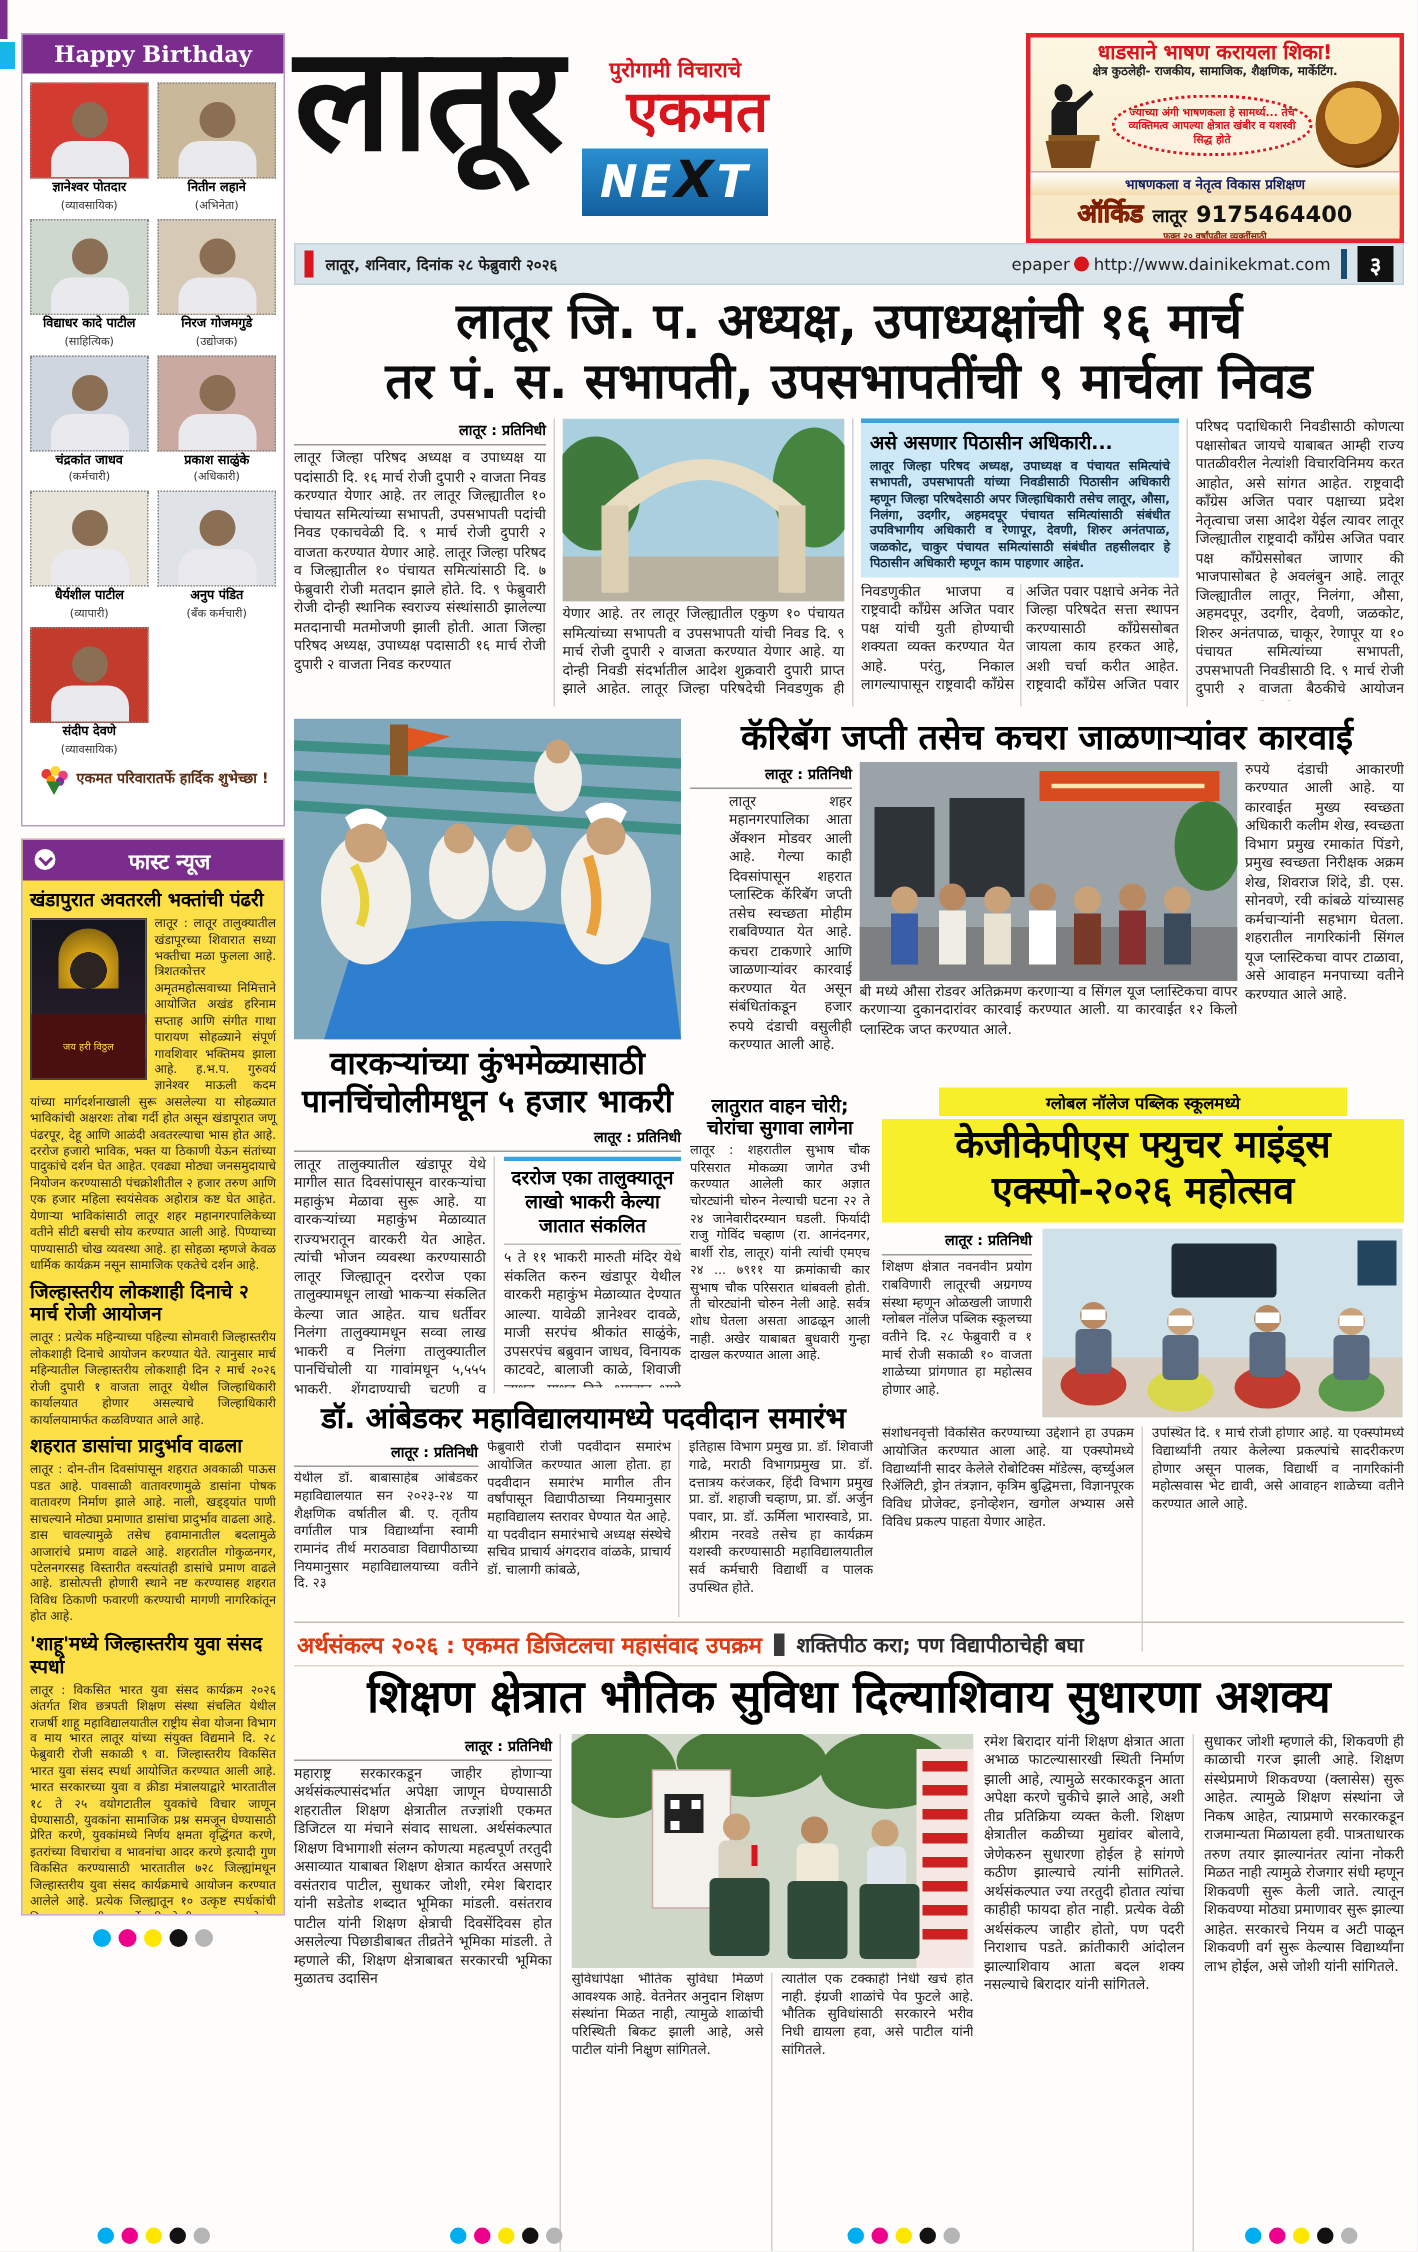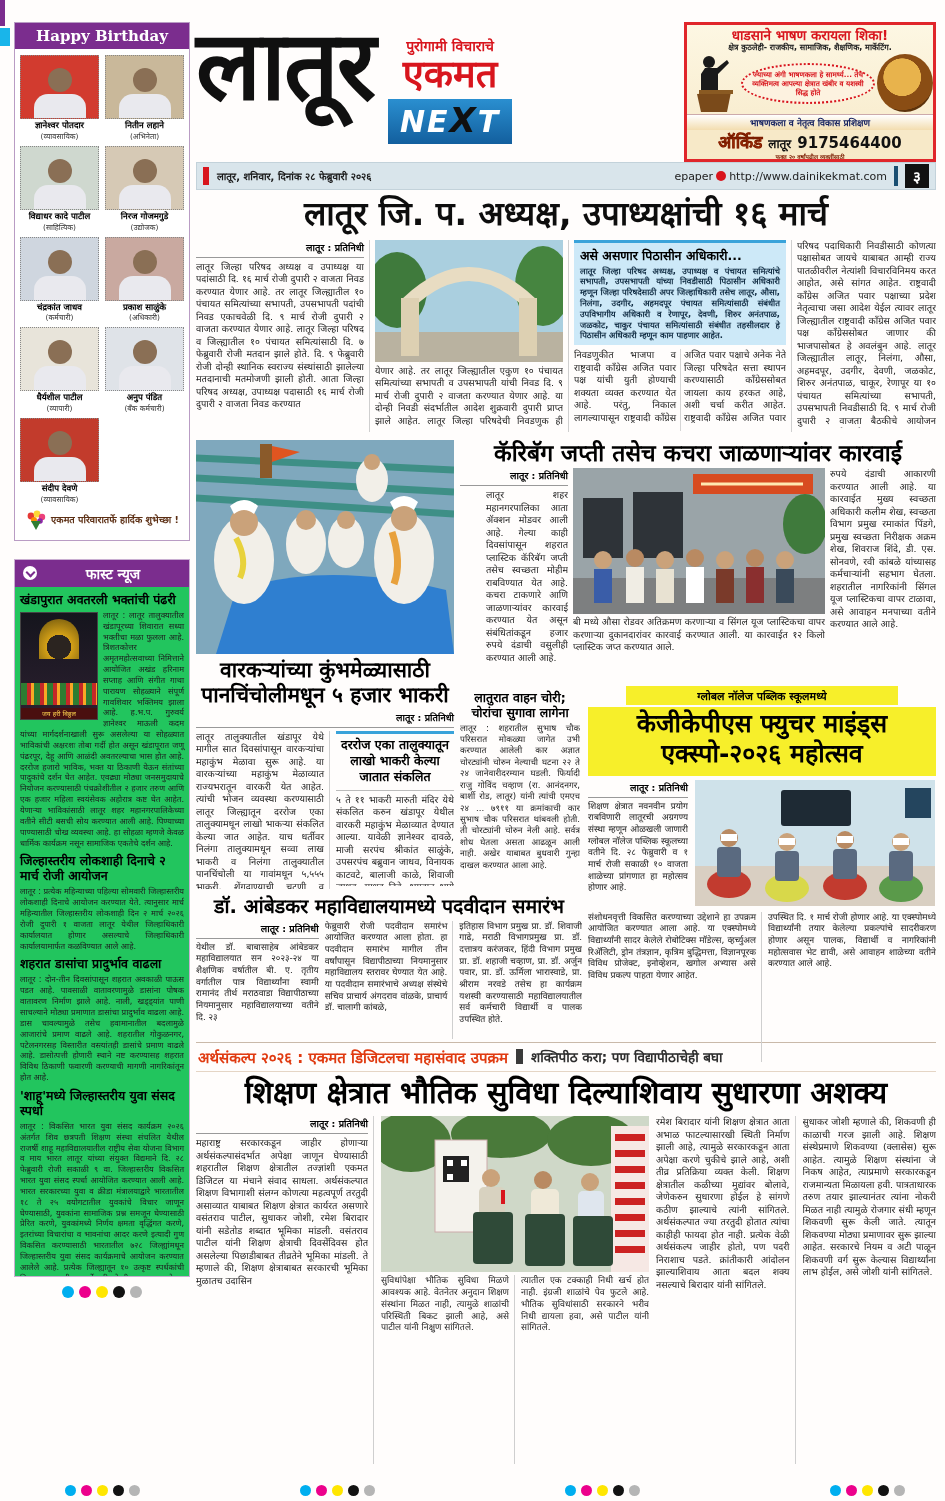--- a/index.html
+++ b/index.html
@@ -2,54 +2,54 @@
 <html><head>
 <meta charset="utf-8">
 <style>
   html,body{margin:0;padding:0;background:#f3eaf3;font-family:"DejaVu Sans",sans-serif;}
   .page{position:relative;width:945px;height:1501px;margin:0 auto;background:#fffdfc;overflow:hidden;}
   .mark-purple{position:absolute;left:0;top:0;width:5px;height:26px;background:#7b2d8e;}
   .mark-cyan{position:absolute;left:0;top:28px;width:10px;height:18px;background:#19b5ea;}
 
   
   .sidebar{position:absolute;left:14px;top:22px;width:176px;}
-  .bday-box{border:1px solid #b99cc4;background:#fff;padding:0 0 8px;}
+  .bday-box{border:1px solid #b99cc4;background:#fff;padding:0 0 18px;}
   .bday-title{background:#7b2d8e;color:#fff;text-align:center;font:bold 15px "DejaVu Serif",serif;padding:4px 0;}
   .bday-grid{display:grid;grid-template-columns:1fr 1fr;gap:5px 6px;padding:6px 5px 2px;}
   .bday-cell{text-align:center;}
   .portrait{height:62px;border:1px dotted #888;background:#c6cfd8;position:relative;overflow:hidden;}
   .portrait::before{content:"";position:absolute;left:50%;top:12px;width:24px;height:24px;margin-left:-12px;border-radius:50%;background:#8a6f55;}
   .portrait::after{content:"";position:absolute;left:50%;bottom:-6px;width:52px;height:30px;margin-left:-26px;border-radius:14px 14px 0 0;background:#e9e9ee;}
   .bday-name{font-size:8.5px;font-weight:bold;margin-top:2px;line-height:1.15;}
   .bday-role{font-size:7.5px;color:#333;}
   .bday-wish{display:flex;align-items:center;gap:4px;justify-content:center;padding:3px 2px 1px;}
   .bday-wish .txt{font-size:9.5px;font-weight:bold;color:#5c2f14;line-height:1.2;text-align:center;}
-  .fn-box{margin-top:18px;border:1px solid #c9aed1;background:#22c55e;padding:0 5px 4px;height:712px;overflow:hidden;}
+  .fn-box{margin-top:8px;border:1px solid #c9aed1;background:#fde047;padding:0 5px 4px;height:712px;overflow:hidden;}
   .fn-head{background:#7b2d8e;color:#fff;display:flex;align-items:center;gap:8px;margin:0 -5px;padding:4px 8px;}
   .fn-chev{width:14px;height:14px;border-radius:50%;background:#fff;position:relative;flex:0 0 auto;}
   .fn-chev::after{content:"";position:absolute;left:3.5px;top:3px;width:5px;height:5px;border-right:2px solid #7b2d8e;border-bottom:2px solid #7b2d8e;transform:rotate(45deg);}
   .fn-title{flex:1;text-align:center;font-size:14px;font-weight:bold;}
   .fn-art{margin-top:5px;}
   .fn-art h3{font-size:12.5px;line-height:1.2;margin:2px 0 3px;}
   .fn-art p{font-size:8.1px;line-height:1.34;text-align:justify;margin:0;color:#1c1c1c;}
   .deity{float:left;width:76px;height:106px;margin:2px 5px 2px 0;background:linear-gradient(#15151d,#2c2030);position:relative;border:1px solid #444;}
   .deity .crown{position:absolute;left:50%;top:6px;width:40px;height:40px;margin-left:-20px;border-radius:50% 50% 0 0;background:radial-gradient(circle at 50% 70%,#2b2420 35%,#d4a017 36%,#8a6a10 80%);}
   .deity .garland{position:absolute;left:0;bottom:14px;width:100%;height:22px;background:repeating-linear-gradient(90deg,#2e7d32 0 6px,#c62828 6px 10px,#f9a825 10px 13px);}
-  .deity .cap{position:absolute;left:0;bottom:0;width:100%;text-align:center;font-size:6.5px;color:#ffd54f;background:#4a0f0f;padding:1px 0;}
+  .deity .cap{position:absolute;left:0;bottom:0;width:100%;text-align:center;font-size:6.5px;color:#ffd54f;background:#4a0f0f;padding:17px 0;}
   .cmyk{display:flex;gap:5px;justify-content:center;margin-top:9px;}
   .cmyk i{width:12px;height:12px;border-radius:50%;display:block;}
 
   
   .main{position:absolute;left:196px;top:22px;width:740px;}
   .masthead-row{position:relative;height:136px;}
   .mast{display:flex;align-items:flex-start;}
   .mast-title{font-size:96px;font-weight:900;line-height:.92;color:#101010;letter-spacing:-2px;}
   .brand-col{margin-left:14px;padding-top:14px;}
   .tag-top{color:#d8151d;font-weight:bold;font-size:14px;text-align:center;}
-  .tag-main{color:#d8151d;font-weight:900;font-size:38px;line-height:1;text-align:center;}
+  .tag-main{color:#d8151d;font-weight:900;font-size:38px;line-height:1;text-align:right;}
   .next-box{margin-top:6px;background:linear-gradient(#2a8fd0,#135f9e);color:#fff;font-weight:900;font-style:italic;font-size:30px;letter-spacing:2px;padding:1px 12px 4px;display:inline-block;}
   .next-box .x{color:#101010;font-size:34px;}
   .ad{position:absolute;right:0;top:0;width:246px;height:134px;border:3px solid #e0262b;background:linear-gradient(#fdf7e3,#f7e9c8);overflow:hidden;font-weight:bold;}
   .ad-h{color:#d8151d;font-size:13.5px;text-align:center;line-height:1.1;padding-top:3px;}
   .ad-l1{color:#222;font-size:8px;text-align:center;line-height:1.2;}
   .ad-mid{display:flex;align-items:center;}
   .ad-man{flex:0 0 52px;height:62px;}
   .ad-oval{flex:1;margin:2px 2px;border:2px dotted #d8151d;border-radius:50%;color:#d8151d;font-size:7.2px;text-align:center;line-height:1.25;padding:5px 8px;background:#fdf2e0;}
   .ad-lion{flex:0 0 56px;height:58px;border-radius:50%;background:radial-gradient(circle at 45% 40%,#e8b34c 0 40%,#8a4d14 41% 70%,#5d330c 71%);}
   .ad-strip{background:linear-gradient(#fff,#f3ddb0);color:#14205e;font-size:9px;text-align:center;border-top:1px solid #caa;padding:1px 0;}
@@ -266,20 +266,21 @@
       <span class="sp"></span>
       <span class="ep">epaper</span>
       <span class="ep-ic"></span>
       <span class="ep">http://www.dainikekmat.com</span>
       <span class="bluediv"></span>
       <span class="pageno">३</span>
     </div>
 
     <div class="lead-hl">
       <div>लातूर जि. प. अध्यक्ष, उपाध्यक्षांची १६ मार्च</div>
+      <div>तर पं. स. सभापती, उपसभापतींची ९ मार्चला निवड</div>
     </div>
 
     <div class="lead-body">
       <div class="c1 vline">
         <div class="byline">लातूर : प्रतिनिधी</div>
         <div class="col" style="height:162px;">लातूर जिल्हा परिषद अध्यक्ष व उपाध्यक्ष या पदांसाठी दि. १६ मार्च रोजी दुपारी २ वाजता निवड करण्यात येणार आहे. तर लातूर जिल्ह्यातील १० पंचायत समित्यांच्या सभापती, उपसभापती पदांची निवड एकाचवेळी दि. ९ मार्च रोजी दुपारी २ वाजता करण्यात येणार आहे. लातूर जिल्हा परिषद व जिल्ह्यातील १० पंचायत समित्यांसाठी दि. ७ फेब्रुवारी रोजी मतदान झाले होते. दि. ९ फेब्रुवारी रोजी दोन्ही स्थानिक स्वराज्य संस्थांसाठी झालेल्या मतदानाची मतमोजणी झाली होती. आता जिल्हा परिषद अध्यक्ष, उपाध्यक्ष पदासाठी १६ मार्च रोजी दुपारी २ वाजता निवड करण्यात</div>
       </div>
       <div class="c2 vline">
         <svg class="arch" viewBox="0 0 188 122">
             <rect width="188" height="122" fill="#aacfdf"></rect>

